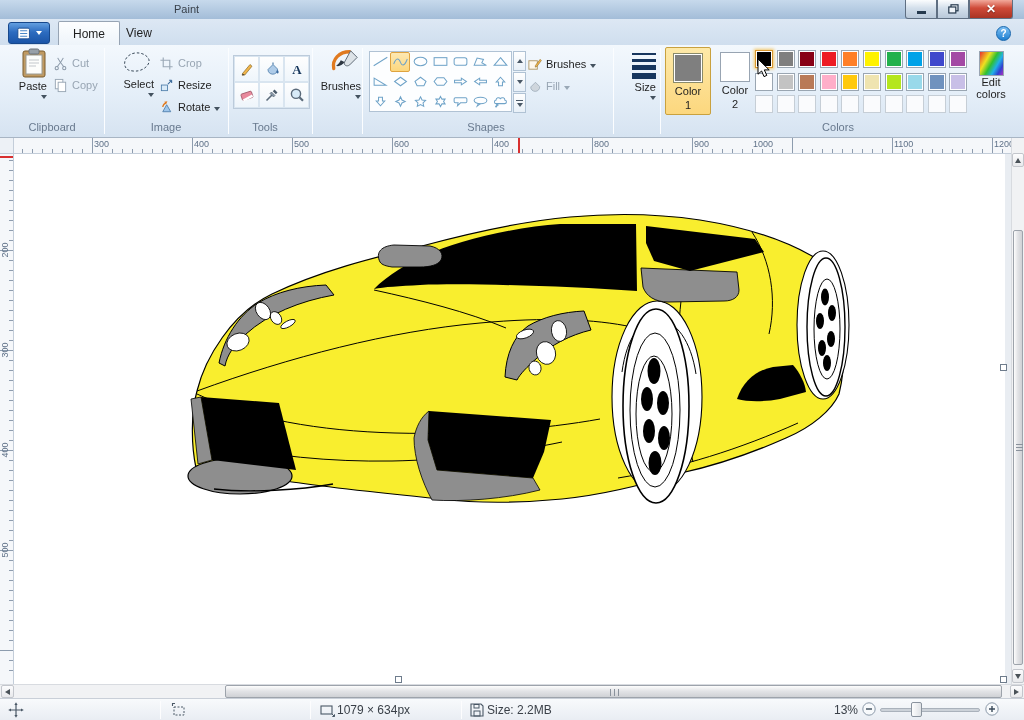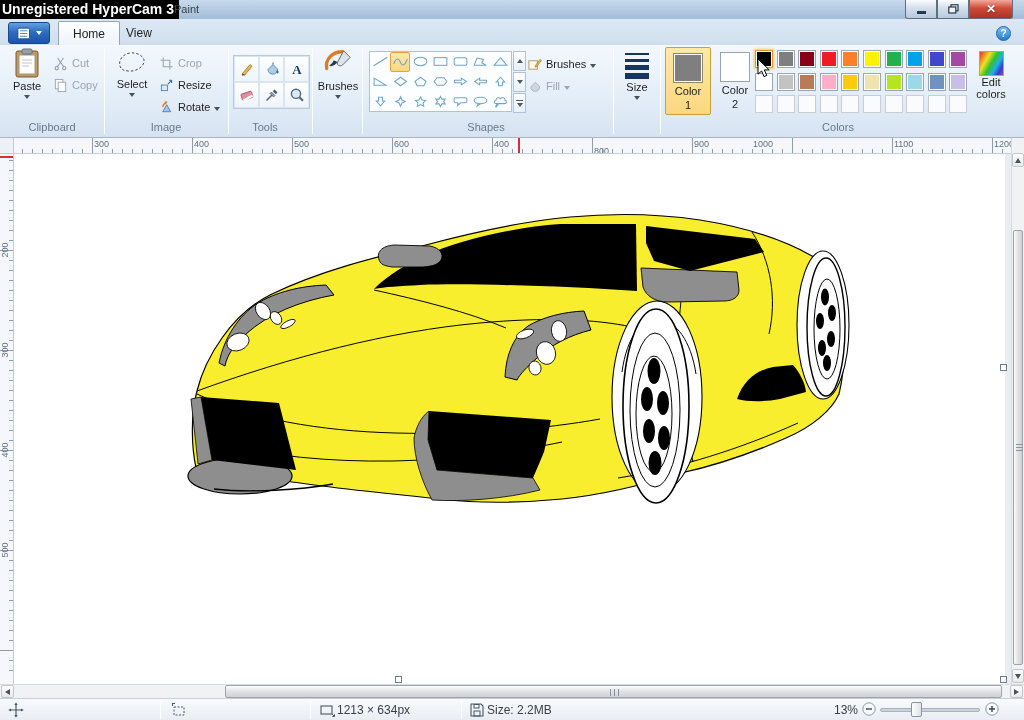--- a/index.html
+++ b/index.html
@@ -34,21 +34,21 @@
   .tab.active { background:linear-gradient(#fdfeff,#eef4fa); border:1px solid #97a4b4;
     border-bottom:none; border-radius:2px 2px 0 0; }
   .helpbtn { position:absolute; left:996px; top:7px; width:15px; height:15px; border-radius:50%;
     border:1px solid #1565ad; background:linear-gradient(#7dc0f4,#1e7fd0);
     color:#fff; font-size:10px; font-weight:bold; text-align:center; line-height:14px; }
   
   .ribbon { position:absolute; left:0; top:45px; width:1024px; height:93px;
     background:linear-gradient(#f3f8fd,#e4eef8 55%,#d6e3f1); border-bottom:1px solid #a8b5c4; }
   .gsep { position:absolute; top:3px; height:86px; width:1px; background:#c3d1e1; border-right:1px solid #fbfdff; }
   .glabel { position:absolute; top:76px; font-size:11px; color:#68798e; transform:translateX(-50%); white-space:nowrap; }
-  .bigbtn { position:absolute; top:3px; height:66px; display:flex; flex-direction:column; align-items:center;
+  .bigbtn { position:absolute; top:3px; height:66px; display:flex; flex-direction:column; align-items:flex-end;
     font-size:11px; color:#1e1e1e; }
   .bigbtn .blabel { margin-top:2px; line-height:12px; }
   .chev { width:0; height:0; border-left:3.5px solid transparent; border-right:3.5px solid transparent;
     border-top:4px solid #44525f; display:inline-block; margin-top:3px; }
   .chev.white { border-top-color:#fff; margin-top:0; }
   .smallbtn { position:absolute; height:20px; display:flex; align-items:center; gap:4px;
     font-size:11px; color:#1e1e1e; }
   .smallbtn.disabled { color:#98a5b3; }
   .smallbtn.disabled .chev { border-top-color:#9aa8b6; }
   .smallbtn svg { flex:none; }
@@ -129,21 +129,20 @@
     background:linear-gradient(90deg,#fdfdfd,#dfe2e6); border:1px solid #8a939e; border-radius:2px; }
   
   .cursor { position:absolute; z-index:99; }
 </style>
 </head>
 <body>
 
 <div id="app">
 
   <div class="titlebar">
-    <div class="watermark">Unregistered HyperCam 3</div>
     <div class="wintitle">Paint</div>
   </div>
   <div class="winbtns">
     <div class="wbtn minb">
         <div class="glyph-min"></div>
       </div>
     <div class="wbtn">
       <svg width="11" height="10" viewBox="0 0 11 10">
           <rect x="3" y="0.8" width="7" height="6" fill="#eef3f8" stroke="#263a4e" stroke-width="1.2"></rect>
           <rect x="0.8" y="3" width="7" height="6" fill="#eef3f8" stroke="#263a4e" stroke-width="1.2"></rect>
@@ -586,21 +585,21 @@
       <div class="htick" style="left: 962px; top: 11px; height: 4px;"></div>
       <div class="htick" style="left: 972px; top: 11px; height: 4px;"></div>
       <div class="htick" style="left: 982px; top: 11px; height: 4px;"></div>
       <div class="htick" style="left: 992px; top: 0px; height: 16px;"></div>
       <div class="htick" style="left: 1002px; top: 11px; height: 4px;"></div>
       <div class="hlab" style="left: 94px;">300</div>
       <div class="hlab" style="left: 194px;">400</div>
       <div class="hlab" style="left: 294px;">500</div>
       <div class="hlab" style="left: 394px;">600</div>
       <div class="hlab" style="left: 494px;">400</div>
-      <div class="hlab" style="left: 594px; margin-top: 7px;">800</div>
+      <div class="hlab" style="left: 594px;">800</div>
       <div class="hlab" style="left: 694px;">900</div>
       <div class="hlab" style="left: 753px;">1000</div>
       <div class="hlab" style="left: 894px;">1100</div>
       <div class="hlab" style="left: 994px;">1200</div>
       <div class="hmark" style="left: 518px;"></div>
     </div>
   <div class="ruler-v" id="rulerV">
       <div class="vtick" style="top: 6px; left: 9px; width: 5px;"></div>
       <div class="vtick" style="top: 16px; left: 9px; width: 5px;"></div>
       <div class="vtick" style="top: 26px; left: 9px; width: 5px;"></div>
@@ -770,21 +769,21 @@
     <div class="ssep" style="left:160px;"></div>
     <svg class="sicon" style="left:170px;" width="16" height="16" viewBox="0 0 16 16">
         <path d="M2.5 4 V1.5 H5" fill="none" stroke="#4a5866" stroke-width="1.1"></path>
         <rect x="4" y="5" width="10" height="8" fill="none" stroke="#4a5866" stroke-width="1" stroke-dasharray="2 1.5"></rect>
       </svg>
     <div class="ssep" style="left:310px;"></div>
     <svg class="sicon" style="left:319px;" width="16" height="16" viewBox="0 0 16 16">
         <rect x="2" y="4" width="11" height="8" fill="none" stroke="#4a5866" stroke-width="1.1"></rect>
         <path d="M13 12 L15.5 14.5 M15.5 14.5 v-2.2 M15.5 14.5 h-2.2" fill="none" stroke="#4a5866" stroke-width="1"></path>
       </svg>
-    <div class="stext" style="left:337px;">1213 × 634px</div>
+    <div class="stext" style="left:337px;">1079 × 634px</div>
     <div class="ssep" style="left:461px;"></div>
     <svg class="sicon" style="left:469px;" width="16" height="16" viewBox="0 0 16 16">
         <path d="M2 2 H12 L14 4 V14 H2 Z" fill="none" stroke="#4a5866" stroke-width="1.1"></path>
         <rect x="5" y="9" width="6" height="5" fill="none" stroke="#4a5866" stroke-width="1"></rect>
         <rect x="5" y="2.5" width="5" height="3.5" fill="none" stroke="#4a5866" stroke-width="1"></rect>
       </svg>
     <div class="stext" style="left:487px;">Size: 2.2MB</div>
     <div class="stext" style="left:820px; width:38px; text-align:right;">13%</div>
     <svg class="sicon" style="left:862px;" width="14" height="14" viewBox="0 0 14 14">
         <circle cx="7" cy="7" r="6.2" fill="#f8fafc" stroke="#8a98a8"></circle>

